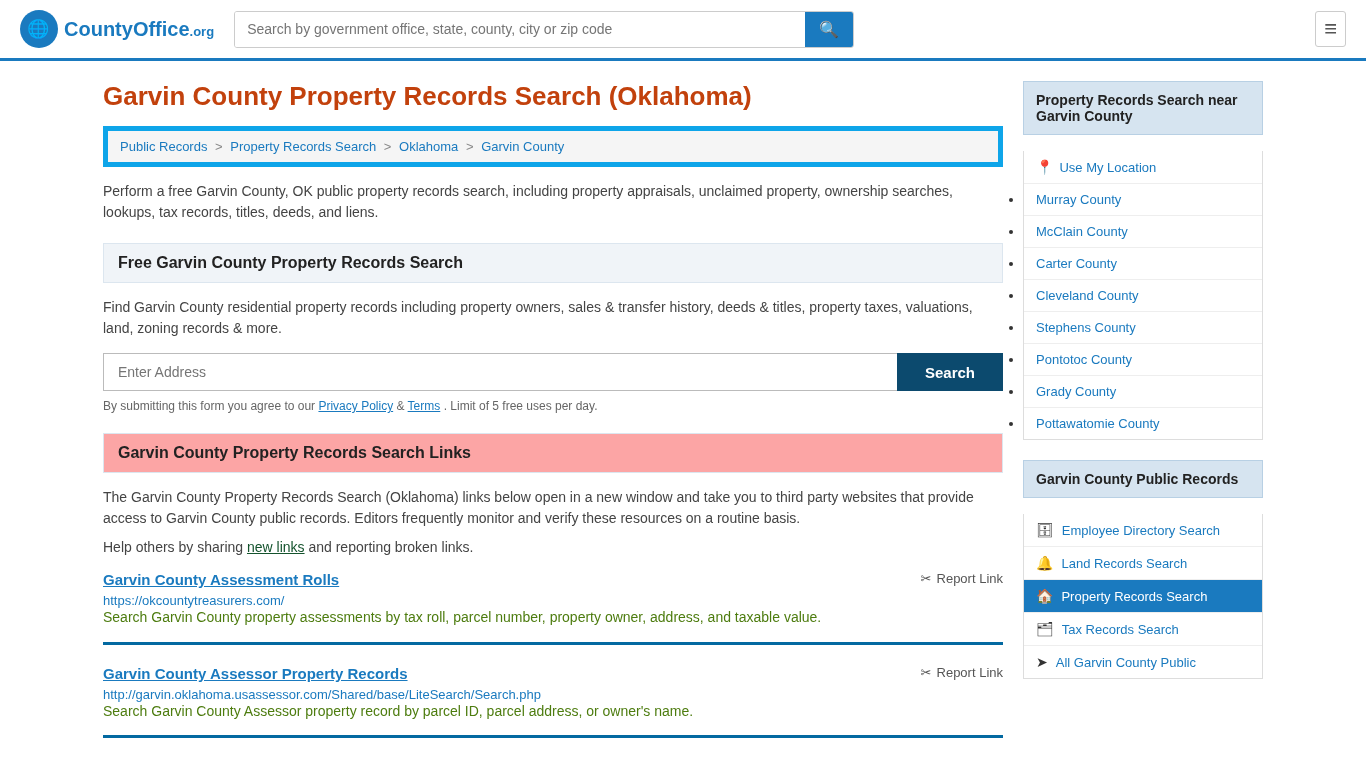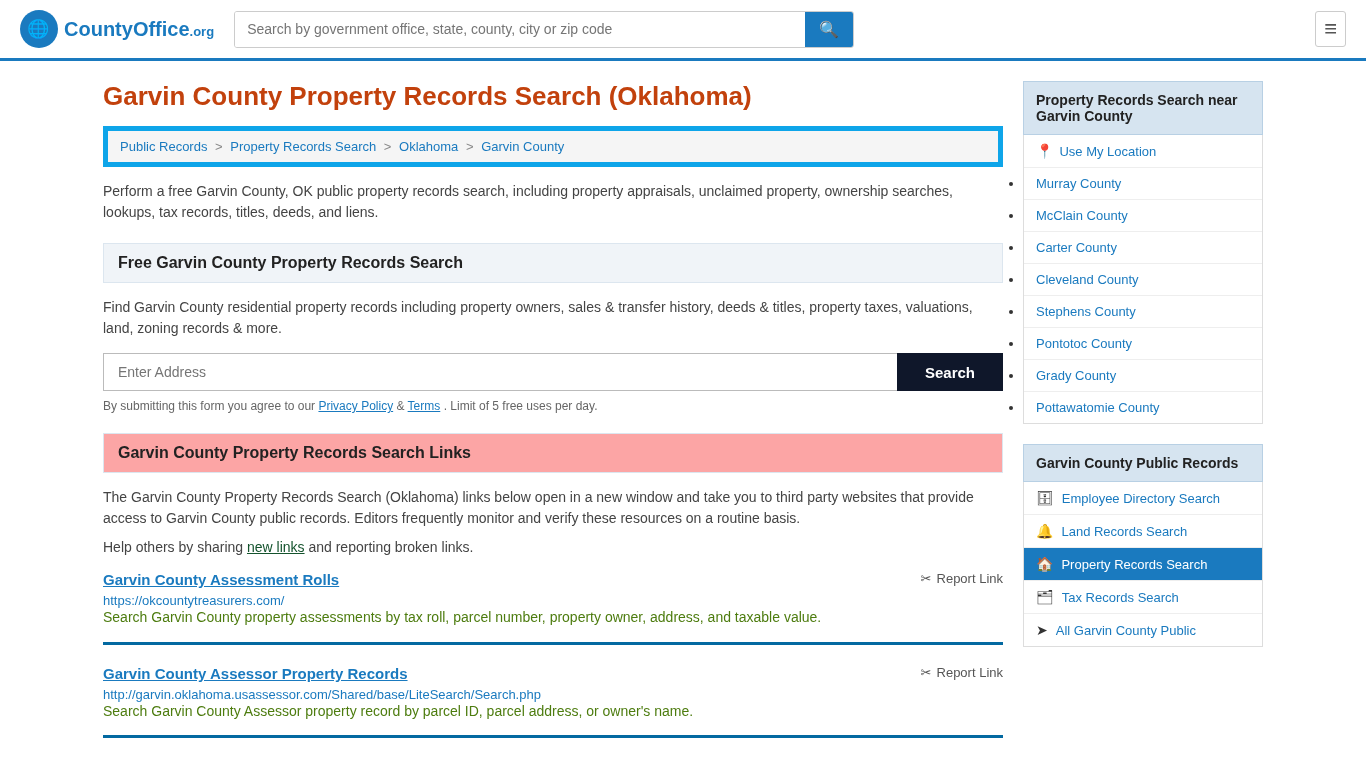--- a/index.html
+++ b/index.html
@@ -144,21 +144,21 @@
     .address-input {
       flex: 1;
       padding: 10px 14px;
       border: 1px solid #bbb;
       border-right: none;
       font-size: 14px;
       color: #999;
       outline: none;
     }
     .address-search-btn {
-      background: #0f172a;
+      background: #0c4a6e;
       color: #fff;
       border: none;
       padding: 10px 28px;
       font-size: 15px;
       font-weight: bold;
       cursor: pointer;
     }
     .form-disclaimer {
       font-size: 12px;
       color: #666;
@@ -242,21 +242,21 @@
     .sidebar-section {
       margin-bottom: 20px;
     }
     .sidebar-section-title {
       background: #d6e4f0;
       border: 1px solid #b8d0e4;
       padding: 10px 12px;
       font-size: 14px;
       font-weight: bold;
       color: #222;
-      margin-bottom: 0;
+      margin-bottom: 16px;
     }
     .sidebar-list {
       border: 1px solid #ddd;
       border-top: none;
       background: #fff;
     }
     .sidebar-list-item {
       padding: 8px 12px;
       border-bottom: 1px solid #eee;
       font-size: 13px;

